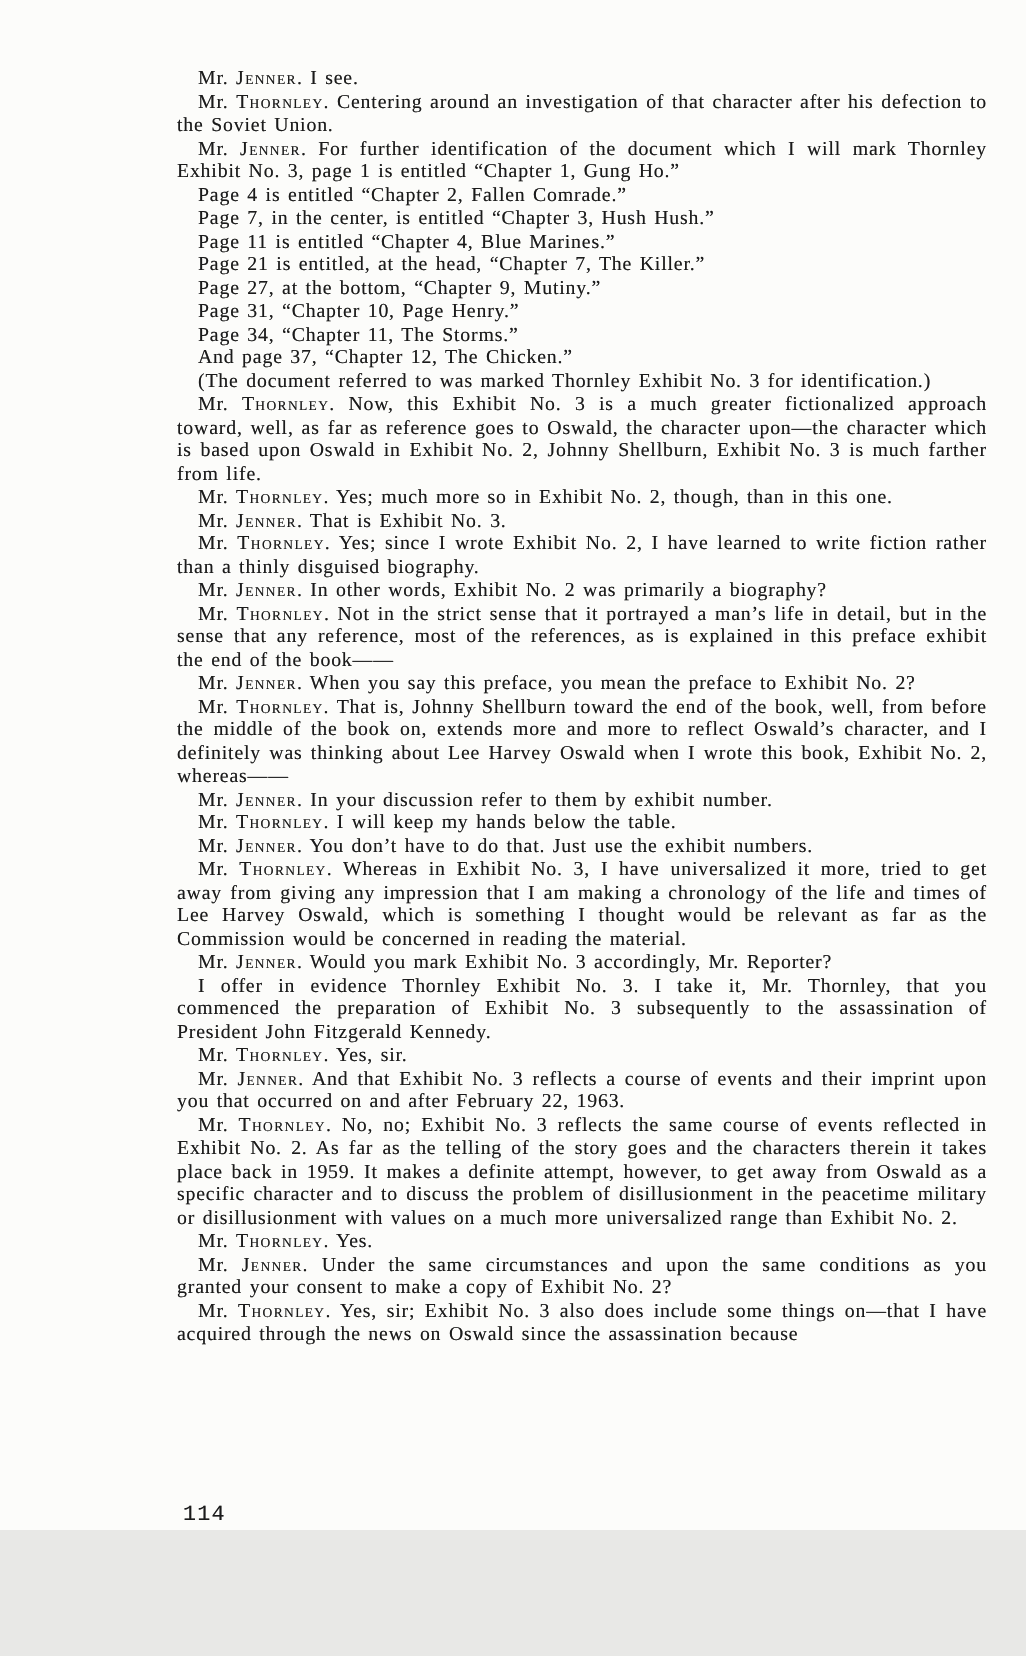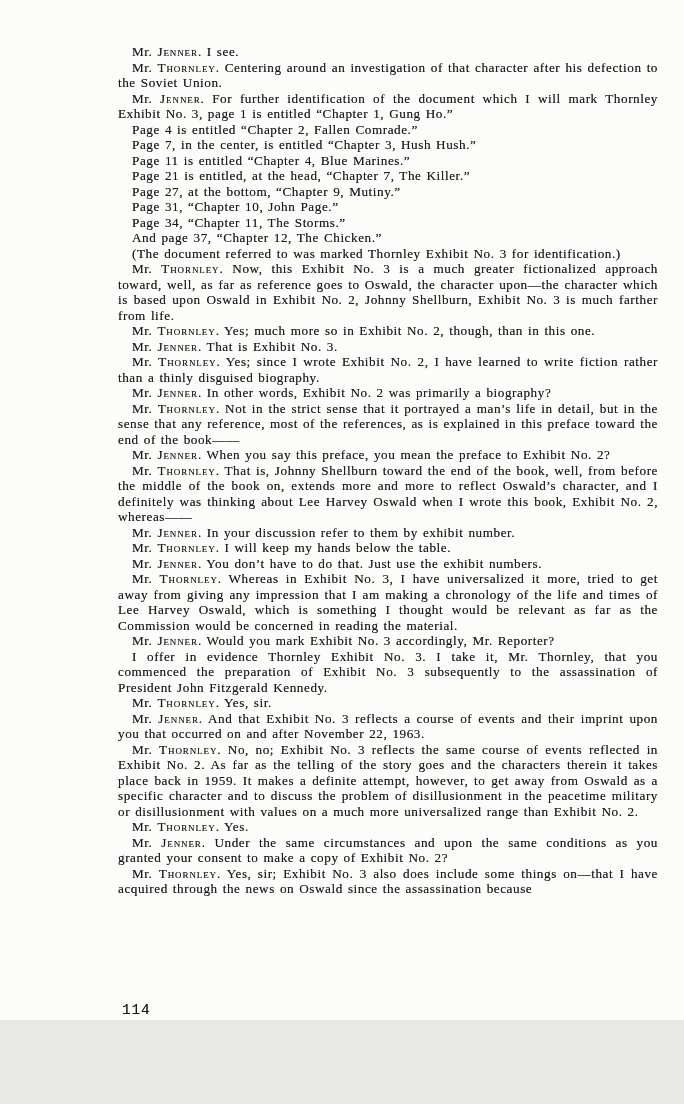--- a/index.html
+++ b/index.html
@@ -63,60 +63,60 @@
   <p class="para"><span class="body-text">Page 7, in the center, is entitled “Chapter 3, Hush Hush.”</span></p>
 
   <p class="para"><span class="body-text">Page 11 is entitled “Chapter 4, Blue Marines.”</span></p>
 
 
   <p class="para"><span class="body-text">Page 21 is entitled, at the head, “Chapter 7, The Killer.”</span></p>
 
 
   <p class="para"><span class="body-text">Page 27, at the bottom, “Chapter 9, Mutiny.”</span></p>
 
-  <p class="para"><span class="body-text">Page 31, “Chapter 10, John Page.”</span></p>
+  <p class="para"><span class="body-text">Page 31, “Chapter 10, Page Henry.”</span></p>
 
   <p class="para"><span class="body-text">Page 34, “Chapter 11, The Storms.”</span></p>
 
   <p class="para"><span class="body-text">And page 37, “Chapter 12, The Chicken.”</span></p>
 
   <p class="para"><span class="body-text">(The document referred to was marked Thornley Exhibit No. 3 for identification.)</span></p>
 
   <p class="para"><span class="speaker"><span class="prefix">Mr. </span><span class="sc">Thornley</span></span><span class="body-text">. Now, this Exhibit No. 3 is a much greater fictionalized approach toward, well, as far as reference goes to Oswald, the character upon—the character which is based upon Oswald in Exhibit No. 2, Johnny Shellburn, Exhibit No. 3 is much farther from life.</span></p>
 
 
   <p class="para"><span class="speaker"><span class="prefix">Mr. </span><span class="sc">Thornley</span></span><span class="body-text">. Yes; much more so in Exhibit No. 2, though, than in this one.</span></p>
 
   <p class="para"><span class="speaker"><span class="prefix">Mr. </span><span class="sc">Jenner</span></span><span class="body-text">. That is Exhibit No. 3.</span></p>
 
   <p class="para"><span class="speaker"><span class="prefix">Mr. </span><span class="sc">Thornley</span></span><span class="body-text">. Yes; since I wrote Exhibit No. 2, I have learned to write fiction rather than a thinly disguised biography.</span></p>
 
   <p class="para"><span class="speaker"><span class="prefix">Mr. </span><span class="sc">Jenner</span></span><span class="body-text">. In other words, Exhibit No. 2 was primarily a biography?</span></p>
 
-  <p class="para"><span class="speaker"><span class="prefix">Mr. </span><span class="sc">Thornley</span></span><span class="body-text">. Not in the strict sense that it portrayed a man’s life in detail, but in the sense that any reference, most of the references, as is explained in this preface toward the end of the book——</span></p>
+  <p class="para"><span class="speaker"><span class="prefix">Mr. </span><span class="sc">Thornley</span></span><span class="body-text">. Not in the strict sense that it portrayed a man’s life in detail, but in the sense that any reference, most of the references, as is explained in this preface exhibit the end of the book——</span></p>
 
   <p class="para"><span class="speaker"><span class="prefix">Mr. </span><span class="sc">Jenner</span></span><span class="body-text">. When you say this preface, you mean the preface to Exhibit No. 2?</span></p>
 
   <p class="para"><span class="speaker"><span class="prefix">Mr. </span><span class="sc">Thornley</span></span><span class="body-text">. That is, Johnny Shellburn toward the end of the book, well, from before the middle of the book on, extends more and more to reflect Oswald’s character, and I definitely was thinking about Lee Harvey Oswald when I wrote this book, Exhibit No. 2, whereas——</span></p>
 
   <p class="para"><span class="speaker"><span class="prefix">Mr. </span><span class="sc">Jenner</span></span><span class="body-text">. In your discussion refer to them by exhibit number.</span></p>
 
   <p class="para"><span class="speaker"><span class="prefix">Mr. </span><span class="sc">Thornley</span></span><span class="body-text">. I will keep my hands below the table.</span></p>
 
   <p class="para"><span class="speaker"><span class="prefix">Mr. </span><span class="sc">Jenner</span></span><span class="body-text">. You don’t have to do that.  Just use the exhibit numbers.</span></p>
 
   <p class="para"><span class="speaker"><span class="prefix">Mr. </span><span class="sc">Thornley</span></span><span class="body-text">. Whereas in Exhibit No. 3, I have universalized it more, tried to get away from giving any impression that I am making a chronology of the life and times of Lee Harvey Oswald, which is something I thought would be relevant as far as the Commission would be concerned in reading the material.</span></p>
 
   <p class="para"><span class="speaker"><span class="prefix">Mr. </span><span class="sc">Jenner</span></span><span class="body-text">. Would you mark Exhibit No. 3 accordingly, Mr. Reporter?</span></p>
 
   <p class="para"><span class="body-text">I offer in evidence Thornley Exhibit No. 3.  I take it, Mr. Thornley, that you commenced the preparation of Exhibit No. 3 subsequently to the assassination of President John Fitzgerald Kennedy.</span></p>
 
   <p class="para"><span class="speaker"><span class="prefix">Mr. </span><span class="sc">Thornley</span></span><span class="body-text">. Yes, sir.</span></p>
 
-  <p class="para"><span class="speaker"><span class="prefix">Mr. </span><span class="sc">Jenner</span></span><span class="body-text">. And that Exhibit No. 3 reflects a course of events and their imprint upon you that occurred on and after November 22, 1963.</span></p>
+  <p class="para"><span class="speaker"><span class="prefix">Mr. </span><span class="sc">Jenner</span></span><span class="body-text">. And that Exhibit No. 3 reflects a course of events and their imprint upon you that occurred on and after February 22, 1963.</span></p>
 
   <p class="para"><span class="speaker"><span class="prefix">Mr. </span><span class="sc">Thornley</span></span><span class="body-text">. No, no; Exhibit No. 3 reflects the same course of events reflected in Exhibit No. 2.  As far as the telling of the story goes and the characters therein it takes place back in 1959.  It makes a definite attempt, however, to get away from Oswald as a specific character and to discuss the problem of disillusionment in the peacetime military or disillusionment with values on a much more universalized range than Exhibit No. 2.</span></p>
 
 
   <p class="para"><span class="speaker"><span class="prefix">Mr. </span><span class="sc">Thornley</span></span><span class="body-text">. Yes.</span></p>
 
   <p class="para"><span class="speaker"><span class="prefix">Mr. </span><span class="sc">Jenner</span></span><span class="body-text">. Under the same circumstances and upon the same conditions as you granted your consent to make a copy of Exhibit No. 2?</span></p>
 
   <p class="para"><span class="speaker"><span class="prefix">Mr. </span><span class="sc">Thornley</span></span><span class="body-text">. Yes, sir; Exhibit No. 3 also does include some things on—that I have acquired through the news on Oswald since the assassination because</span></p>
 </div>

